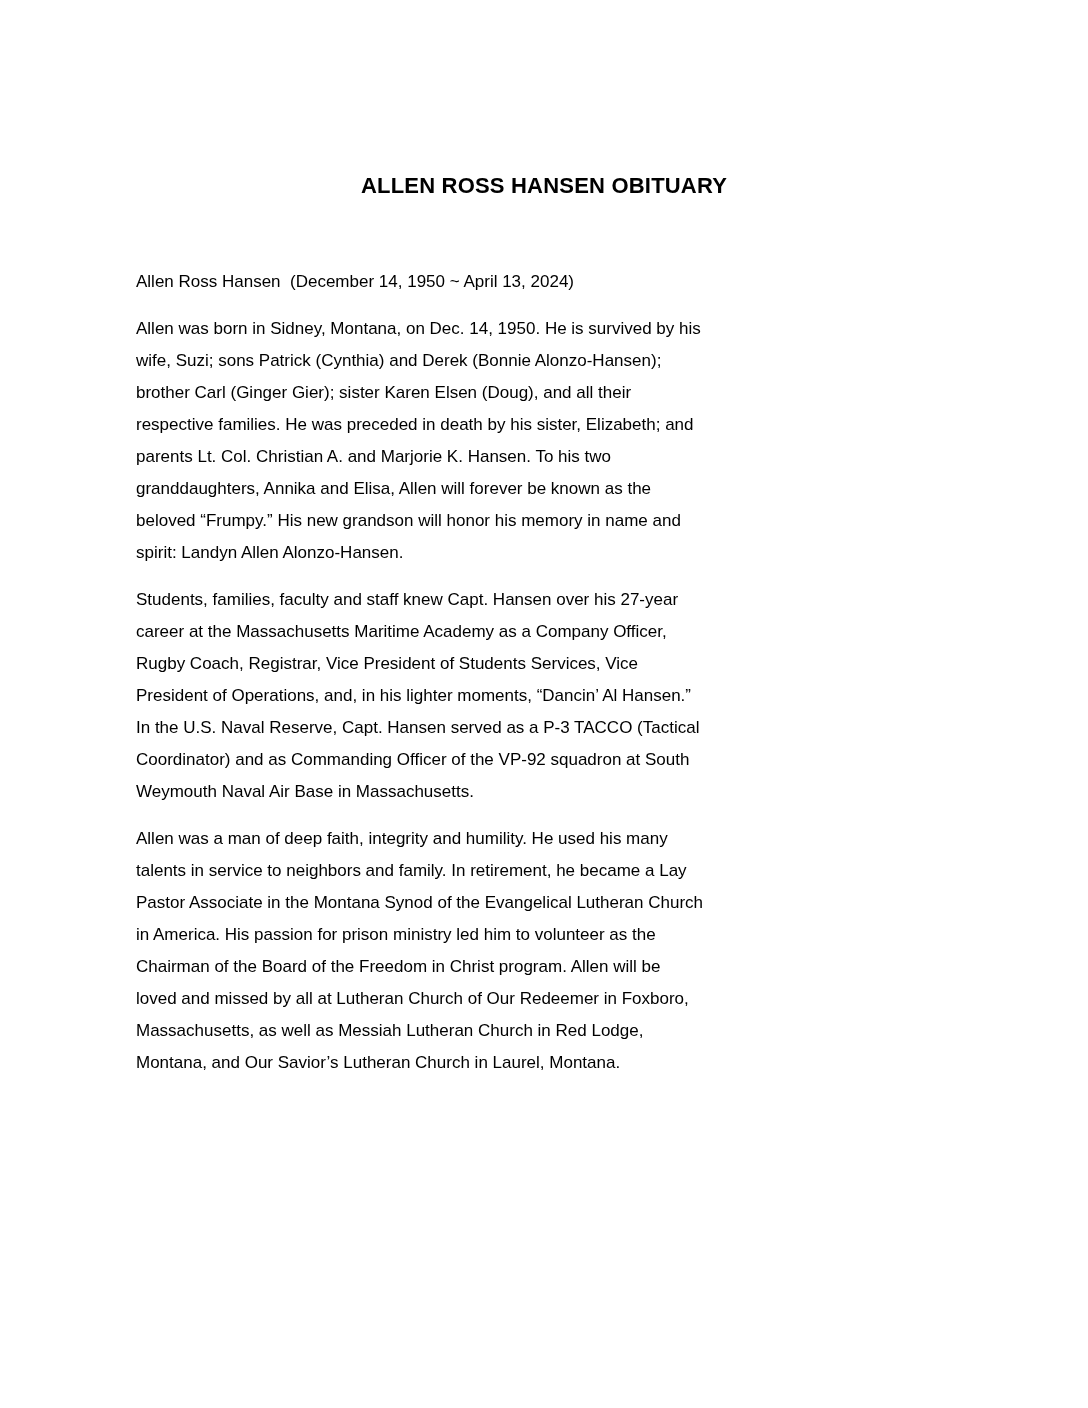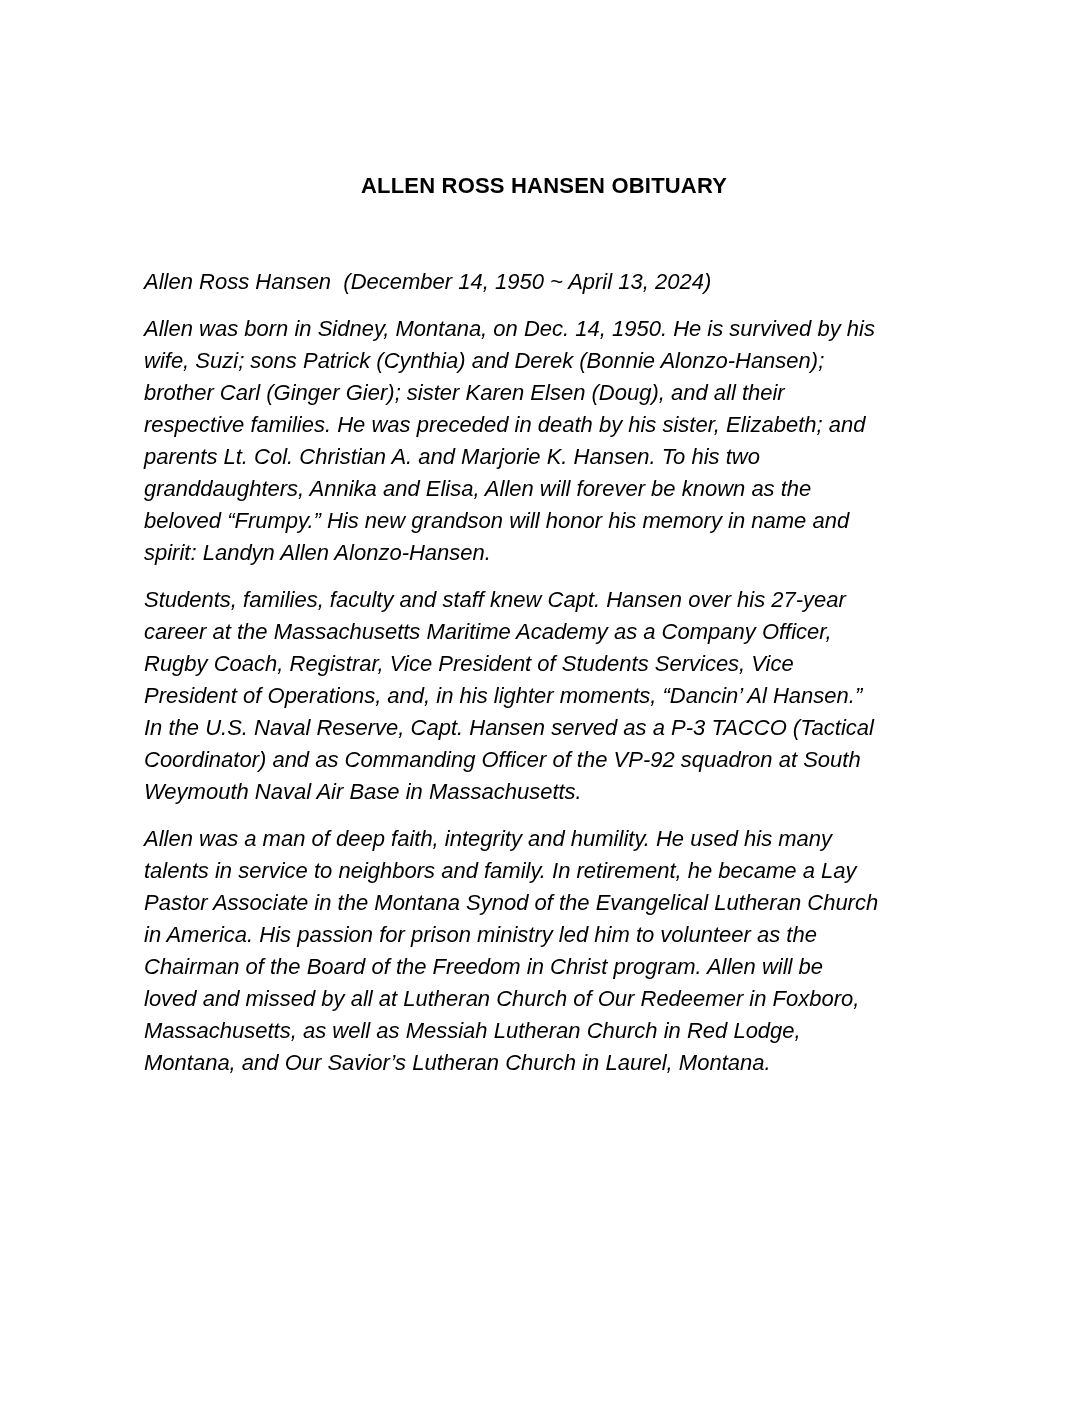--- a/index.html
+++ b/index.html
@@ -30,26 +30,25 @@
   .title {
     font-size: 22px;
     line-height: 32px;
     font-weight: 700;
     text-align: center;
     margin: 0 0 64px 0;
     white-space: pre;
     letter-spacing: 0.2px;
   }
   .para {
-    font-size: 22px;
+    font-size: 17px;
     line-height: 32px;
     font-weight: 400;
-    margin: 0 0 15px 16px;
+    margin: 0 0 15px 8px;
     white-space: pre; 
-    font-style: italic;
   }
 </style>
 </head>
 <body>
 
 <div class="page" style="background: rgb(255, 255, 255); color: rgb(0, 0, 0);">
   <div class="content">
     <h1 class="title">ALLEN ROSS HANSEN OBITUARY</h1>
     <p class="para">Allen Ross Hansen  (December 14, 1950 ~ April 13, 2024)</p>
     <p class="para">Allen was born in Sidney, Montana, on Dec. 14, 1950. He is survived by his

